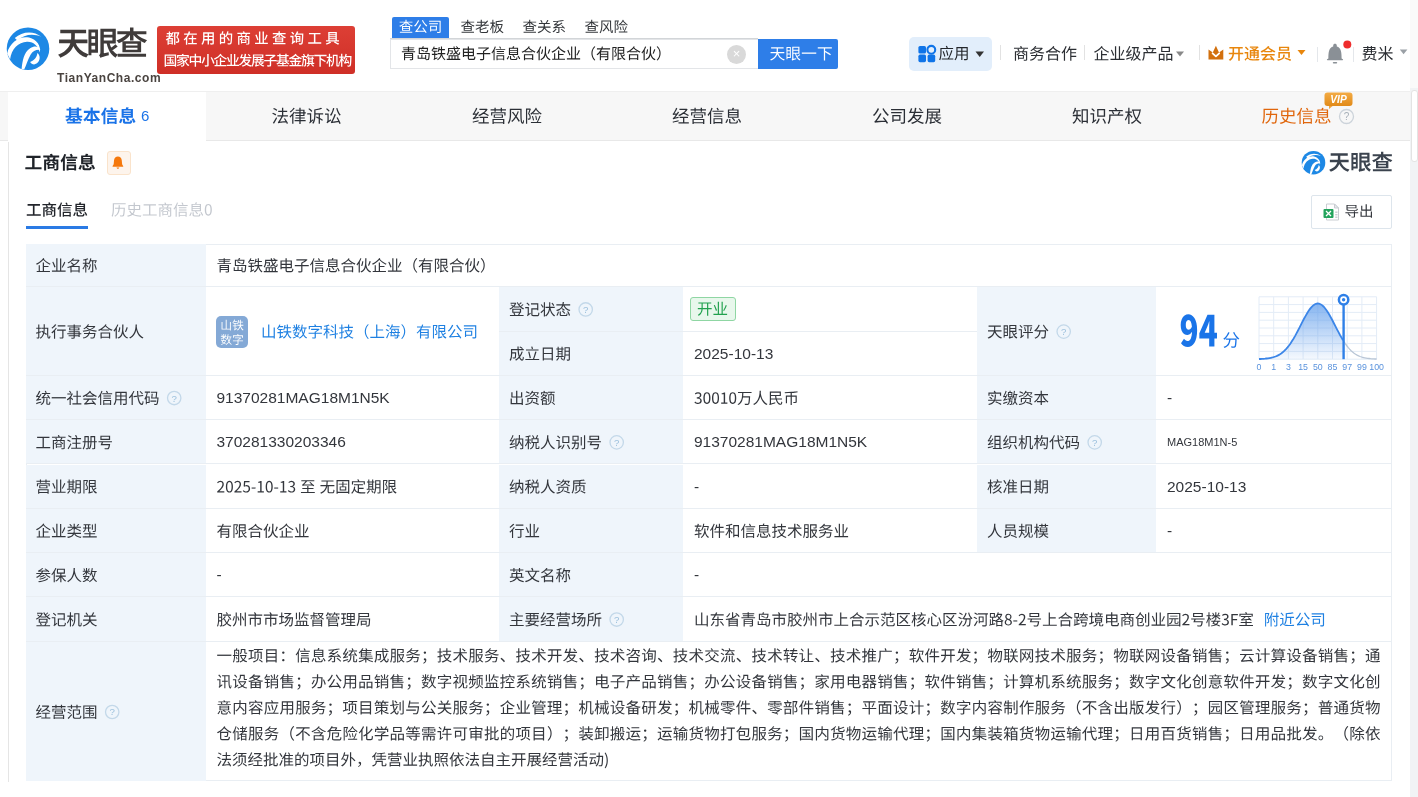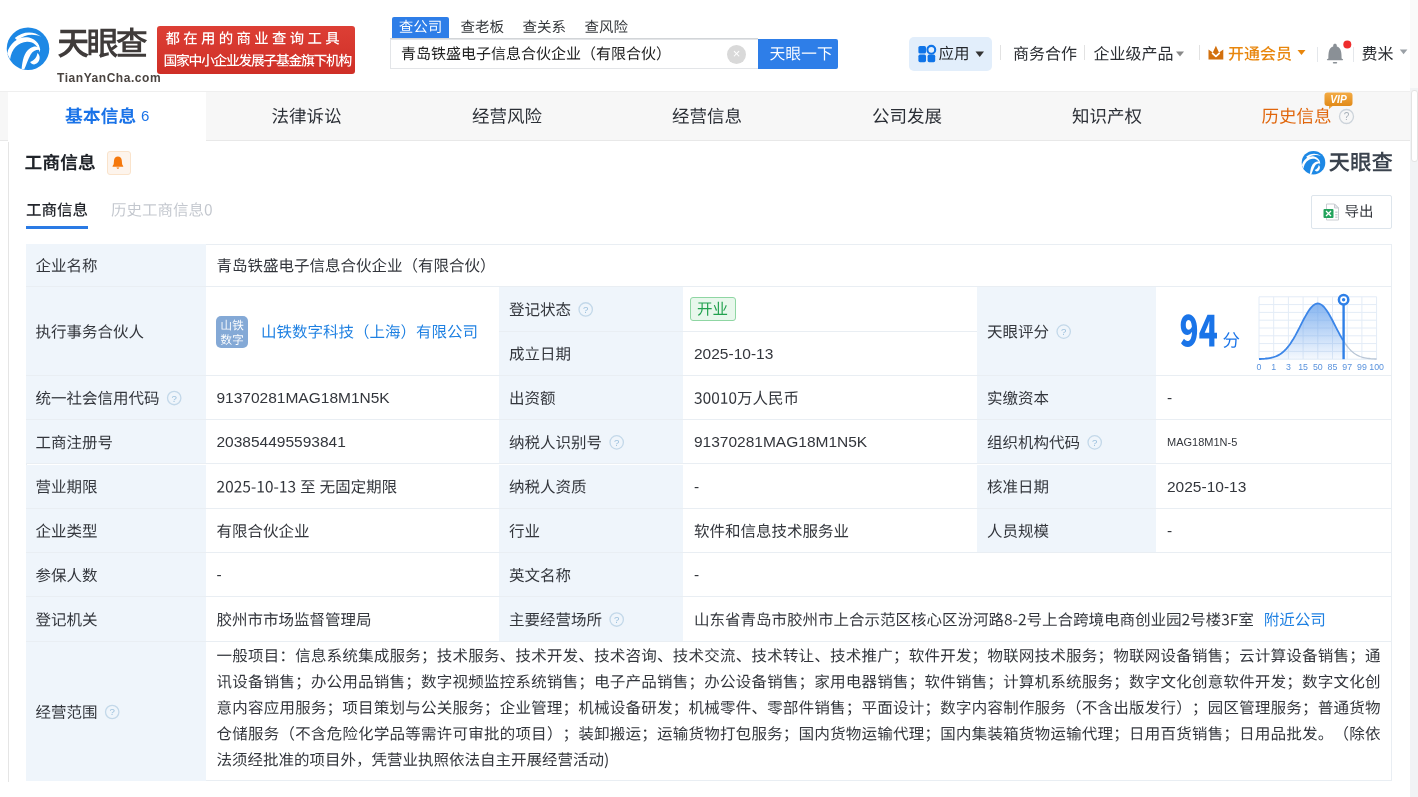--- a/index.html
+++ b/index.html
@@ -39,21 +39,21 @@
     <div style="position:absolute;left:25.5px;top:375.9px;width:180px;height:44.3px;box-sizing:border-box;background:#eff5fb;border-bottom:1px solid #e9eef3;"></div>
     <div style="position:absolute;left:205.5px;top:375.9px;width:293.5px;height:44.3px;box-sizing:border-box;border-bottom:1px solid #e9eef3;"></div>
     <div style="position:absolute;left:216.5px;top:388.05px;width:281.5px;height:20px;line-height:20px;font-size:15.5px;color:#33363c">91370281MAG18M1N5K</div>
     <div style="position:absolute;left:499px;top:375.9px;width:184px;height:44.3px;box-sizing:border-box;background:#eff5fb;border-bottom:1px solid #e9eef3;"></div>
     <div style="position:absolute;left:683px;top:375.9px;width:294px;height:44.3px;box-sizing:border-box;border-bottom:1px solid #e9eef3;"></div>
     <div style="position:absolute;left:977px;top:375.9px;width:179px;height:44.3px;box-sizing:border-box;background:#eff5fb;border-bottom:1px solid #e9eef3;"></div>
     <div style="position:absolute;left:1156px;top:375.9px;width:236px;height:44.3px;box-sizing:border-box;border-bottom:1px solid #e9eef3;"></div>
     <div style="position:absolute;left:1167px;top:388.05px;width:224px;height:20px;line-height:20px;font-size:15.5px;color:#33363c">-</div>
     <div style="position:absolute;left:25.5px;top:420.2px;width:180px;height:44.3px;box-sizing:border-box;background:#eff5fb;border-bottom:1px solid #e9eef3;"></div>
     <div style="position:absolute;left:205.5px;top:420.2px;width:293.5px;height:44.3px;box-sizing:border-box;border-bottom:1px solid #e9eef3;"></div>
-    <div style="position:absolute;left:216.5px;top:432.35px;width:281.5px;height:20px;line-height:20px;font-size:15.5px;color:#33363c">203854495593841</div>
+    <div style="position:absolute;left:216.5px;top:432.35px;width:281.5px;height:20px;line-height:20px;font-size:15.5px;color:#33363c">370281330203346</div>
     <div style="position:absolute;left:499px;top:420.2px;width:184px;height:44.3px;box-sizing:border-box;background:#eff5fb;border-bottom:1px solid #e9eef3;"></div>
     <div style="position:absolute;left:683px;top:420.2px;width:294px;height:44.3px;box-sizing:border-box;border-bottom:1px solid #e9eef3;"></div>
     <div style="position:absolute;left:694px;top:432.35px;width:282px;height:20px;line-height:20px;font-size:15.5px;color:#33363c">91370281MAG18M1N5K</div>
     <div style="position:absolute;left:977px;top:420.2px;width:179px;height:44.3px;box-sizing:border-box;background:#eff5fb;border-bottom:1px solid #e9eef3;"></div>
     <div style="position:absolute;left:1156px;top:420.2px;width:236px;height:44.3px;box-sizing:border-box;border-bottom:1px solid #e9eef3;"></div>
     <div style="position:absolute;left:1167px;top:432.35px;width:224px;height:20px;line-height:20px;font-size:11px;color:#33363c">MAG18M1N-5</div>
     <div style="position:absolute;left:25.5px;top:464.5px;width:180px;height:44.3px;box-sizing:border-box;background:#eff5fb;border-bottom:1px solid #e9eef3;"></div>
     <div style="position:absolute;left:205.5px;top:464.5px;width:293.5px;height:44.3px;box-sizing:border-box;border-bottom:1px solid #e9eef3;"></div>
     <div style="position:absolute;left:499px;top:464.5px;width:184px;height:44.3px;box-sizing:border-box;background:#eff5fb;border-bottom:1px solid #e9eef3;"></div>
     <div style="position:absolute;left:683px;top:464.5px;width:294px;height:44.3px;box-sizing:border-box;border-bottom:1px solid #e9eef3;"></div>

